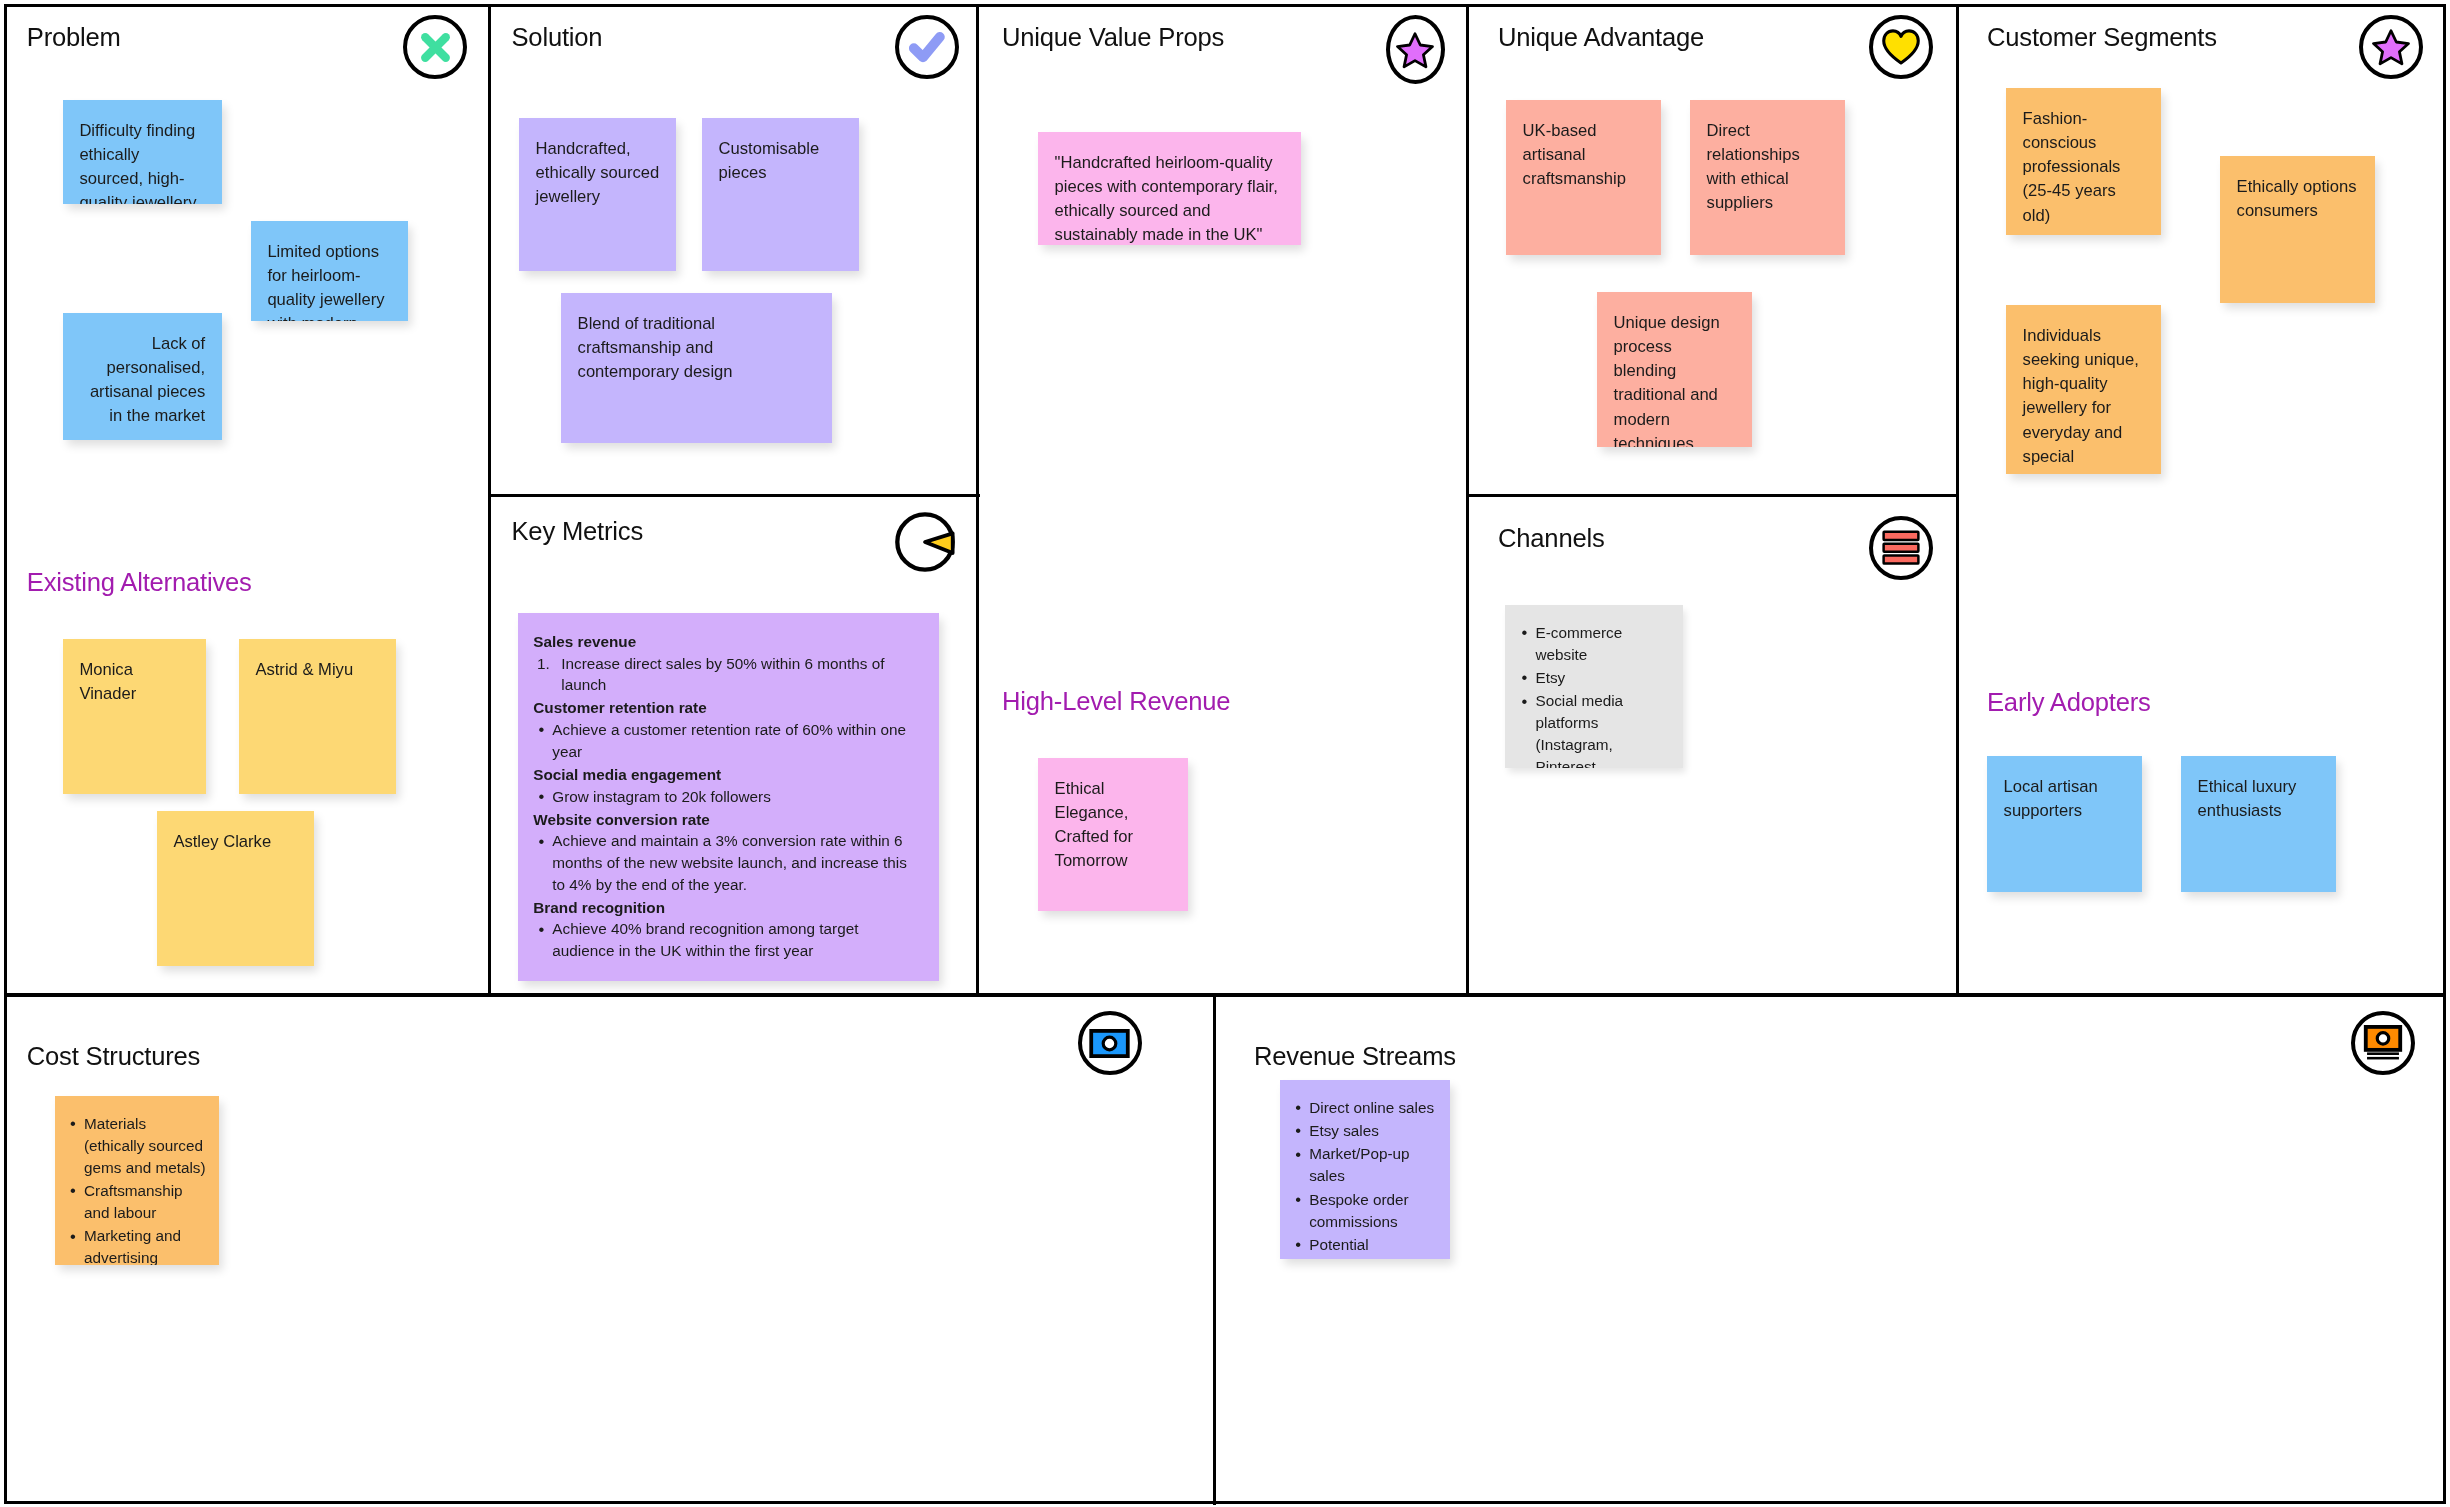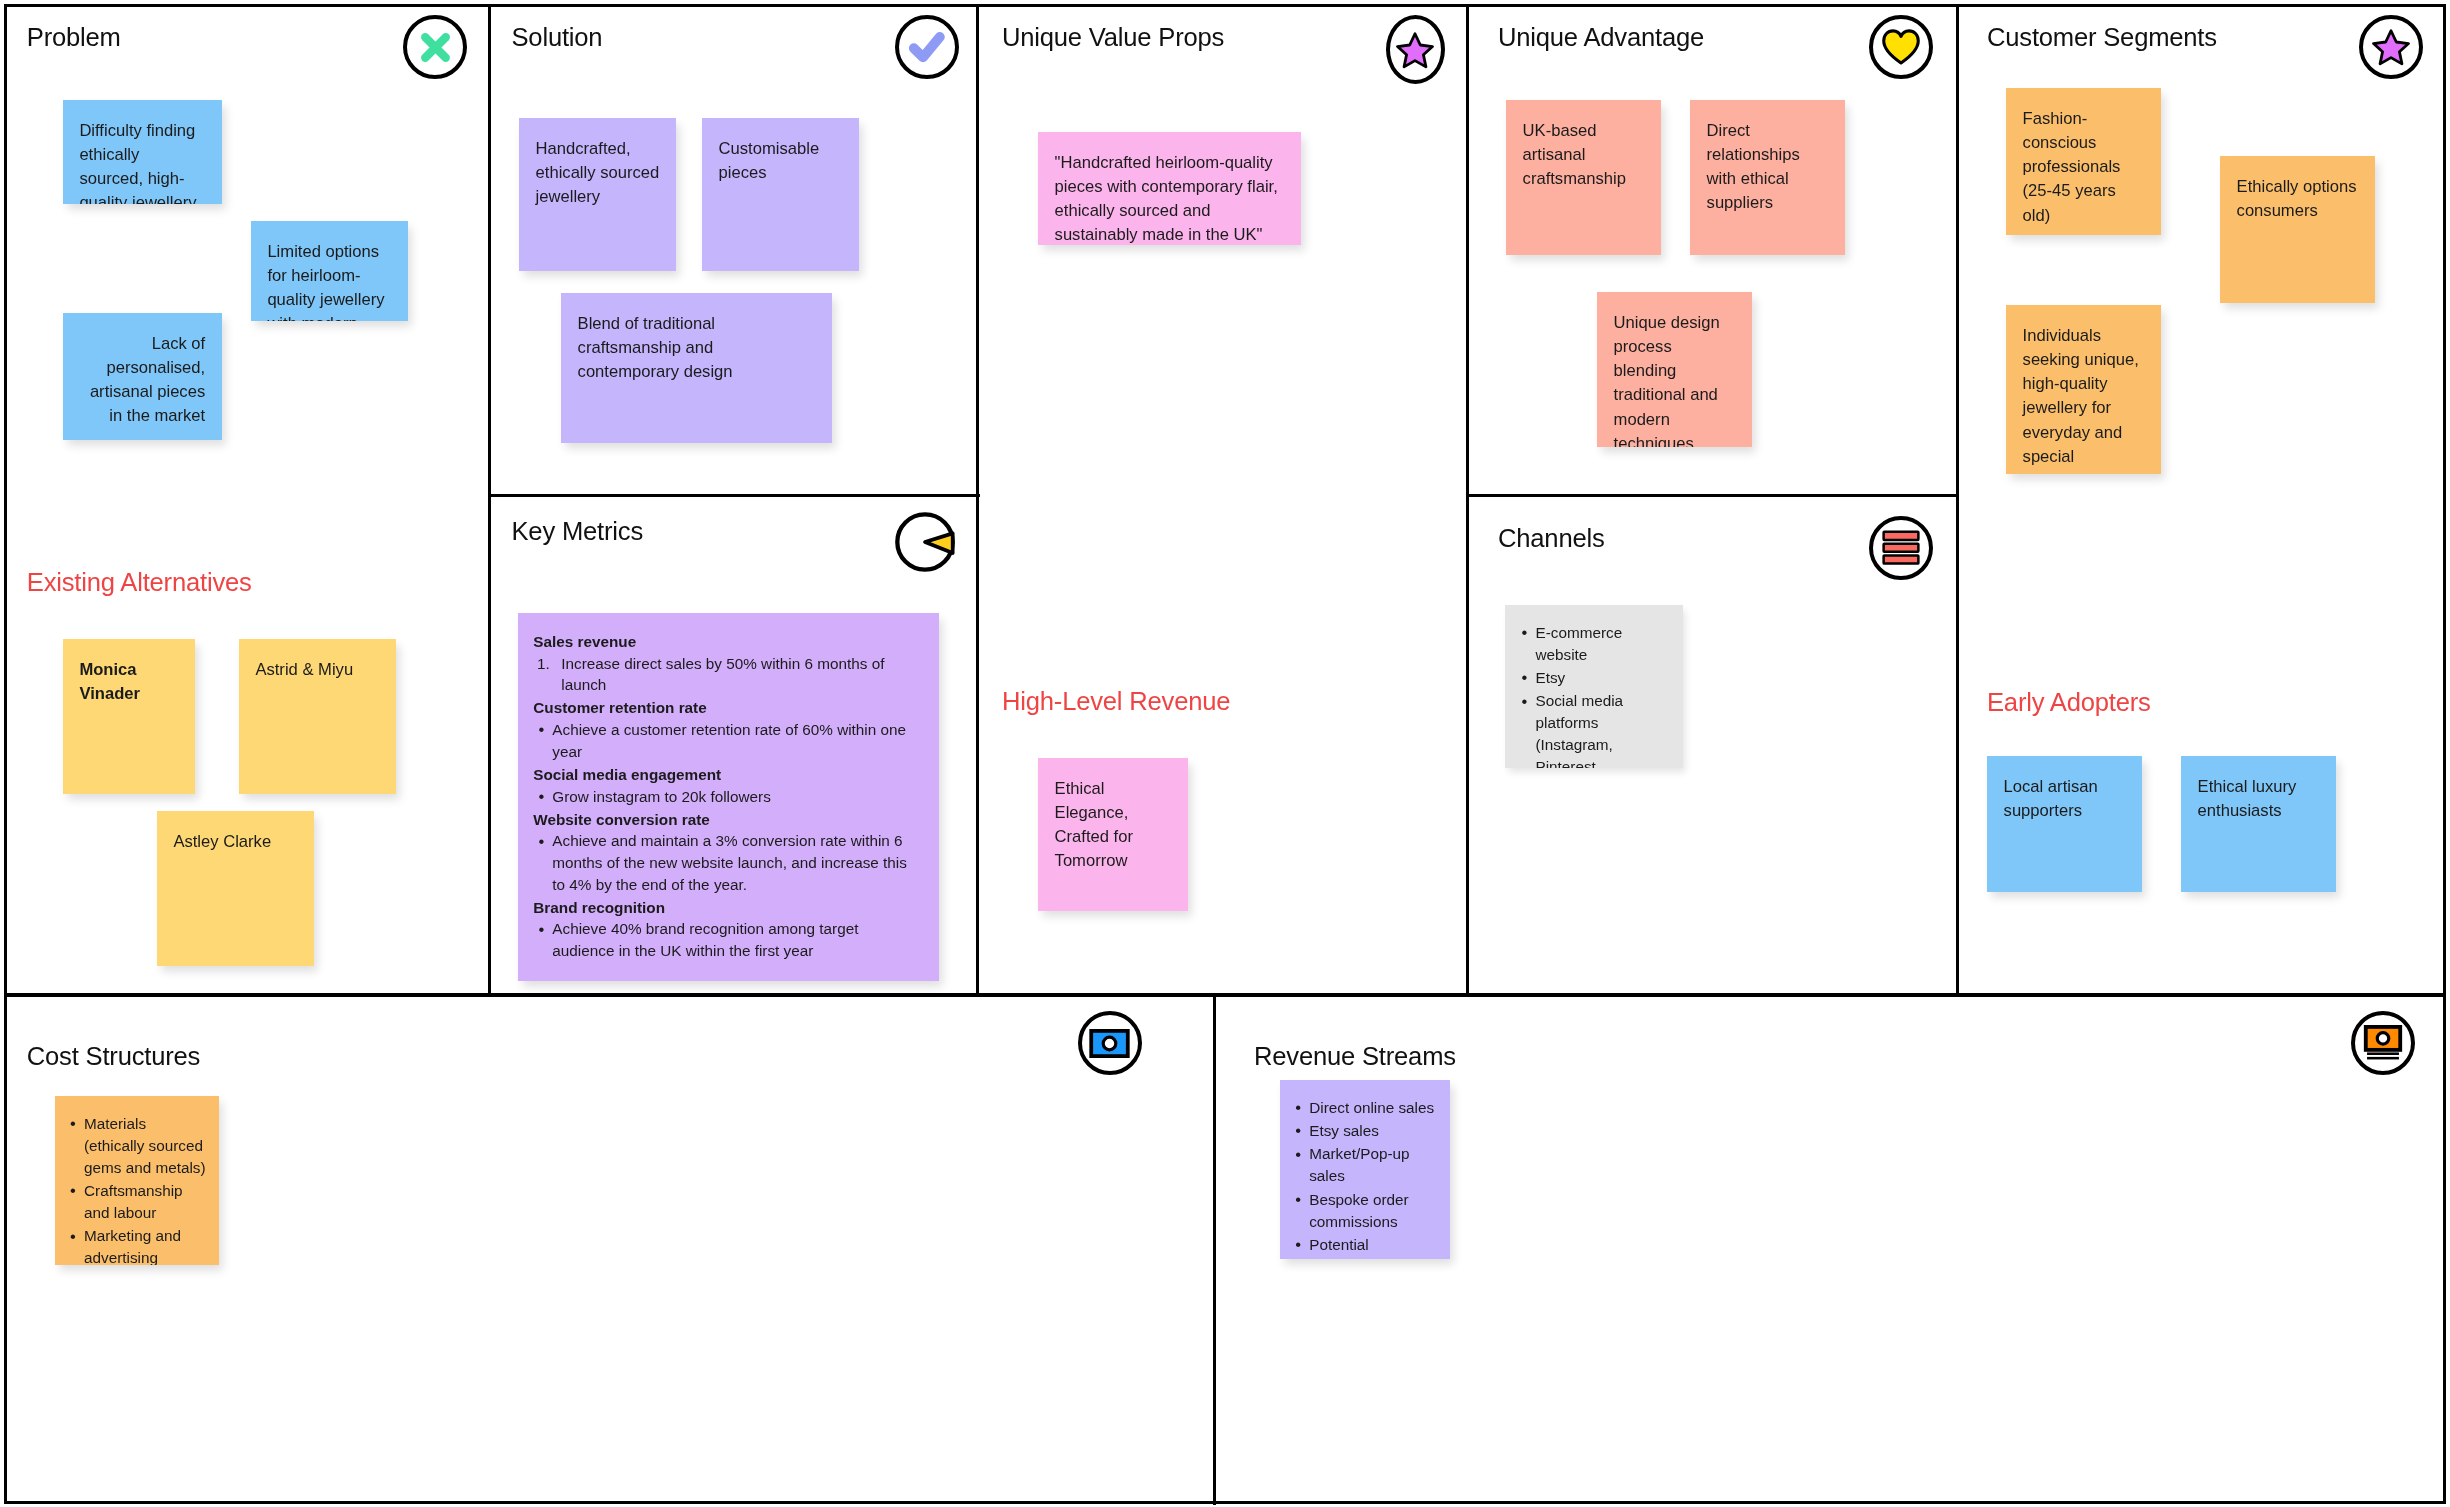--- a/index.html
+++ b/index.html
@@ -40,21 +40,21 @@
     font-weight: 400;
     letter-spacing: -0.2px;
     color: #111;
     white-space: nowrap;
   }
   .sub-title {
     position: absolute;
     font-size: 25.6px;
     font-weight: 400;
     letter-spacing: -0.2px;
-    color: #ef4444;
+    color: #a21caf;
     white-space: nowrap;
   }
 
   
   .note {
     position: absolute;
     padding: 19px 16.6px 12.8px 16.6px;
     font-size: 16.6px;
     line-height: 1.46;
     color: #1b1b1b;
@@ -146,21 +146,21 @@
     </div>
     <div class="note blue" style="left:247px;top:217px;width:157px;height:100px;">
       <span>Limited options for heirloom-quality jewellery with modern design</span>
     </div>
     <div class="note blue" style="left:59px;top:309px;width:159px;height:127px;text-align:right;">
       <span>Lack of personalised, artisanal pieces in the market</span>
     </div>
 
     <div class="sub-title" style="left:23px;top:564px;">Existing Alternatives</div>
 
-    <div class="note yellow" style="left:59px;top:635px;width:132px;height:155px;font-weight:bold;">
+    <div class="note yellow" style="left:59px;top:635px;width:143px;height:155px;">
       <span>Monica Vinader</span>
     </div>
     <div class="note yellow" style="left:235px;top:635px;width:157px;height:155px;">
       <span>Astrid &amp; Miyu</span>
     </div>
     <div class="note yellow" style="left:153px;top:807px;width:157px;height:155px;">
       <span>Astley Clarke</span>
     </div>
   </div>
 

